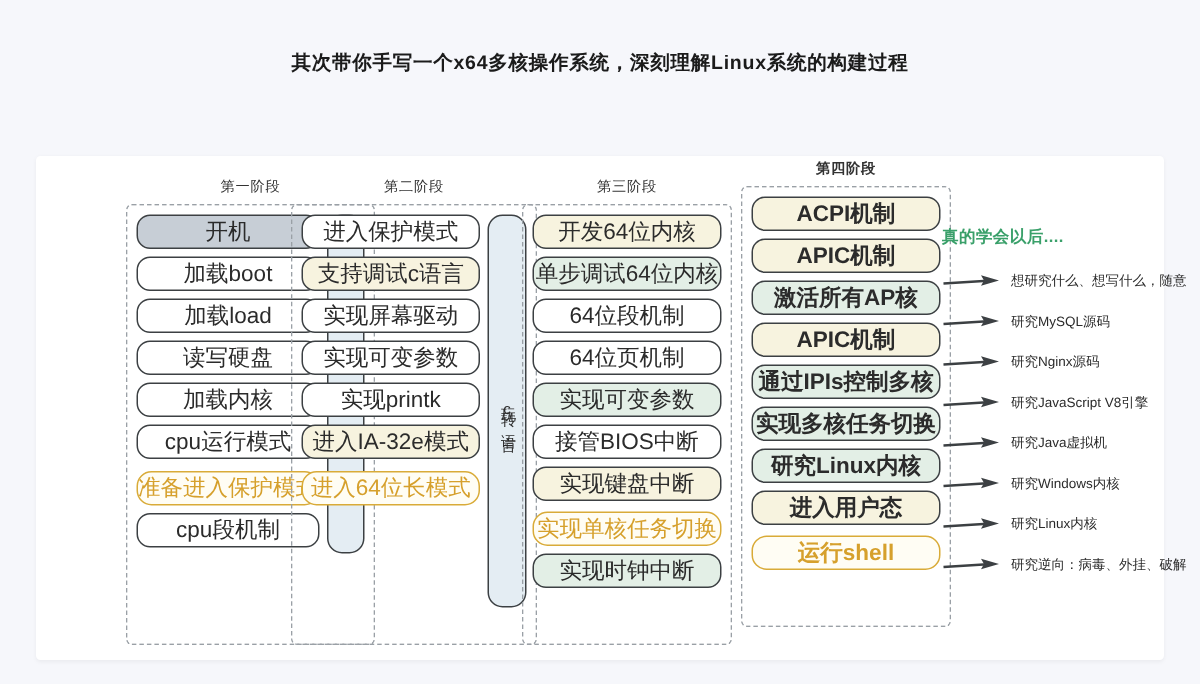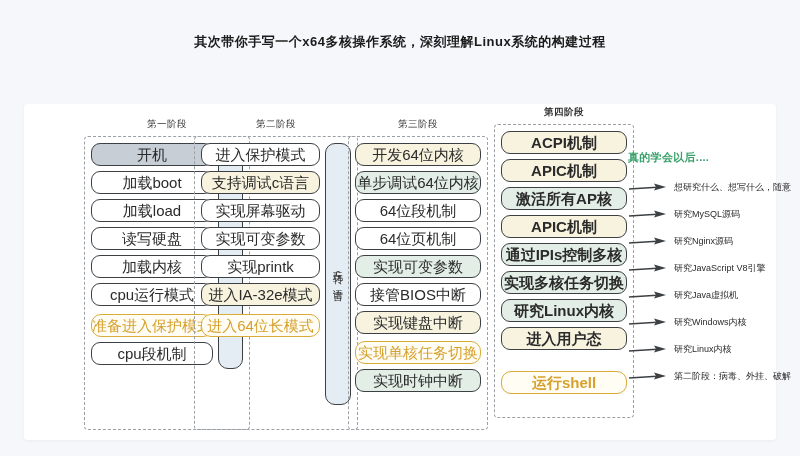--- a/index.html
+++ b/index.html
@@ -144,21 +144,21 @@
       <div class="dashbox" style="height:294px;">
         <div class="chain">
           <div class="node yellow">ACPI机制</div>
           <div class="node yellow">APIC机制</div>
           <div class="node green">激活所有AP核</div>
           <div class="node yellow">APIC机制</div>
           <div class="node green">通过IPIs控制多核</div>
           <div class="node green">实现多核任务切换</div>
           <div class="node green">研究Linux内核</div>
           <div class="node yellow">进入用户态</div>
-          <div class="node gold" style="margin-top:16px;">运行shell</div>
+          <div class="node gold" style="margin-top:2px;">运行shell</div>
         </div>
       </div>
     </div>
 
     <div class="results">
       <div class="results-title">真的学会以后....</div>
 
       <div class="res-row">
         <span class="arrow">
             <svg width="40" height="10" viewBox="0 0 40 10">
@@ -222,18 +222,18 @@
           </span>
         <span class="res-text">研究Linux内核</span>
       </div>
       <div class="res-row">
         <span class="arrow">
             <svg width="40" height="10" viewBox="0 0 40 10">
               <path d="M1 6 L33 4" stroke="#3c4043" stroke-width="1.6" fill="none"></path>
               <path d="M38 4 L26 0.5 L28 4 L26 7.5 Z" fill="#3c4043"></path>
             </svg>
           </span>
-        <span class="res-text">第二阶段：病毒、外挂、破解</span>
+        <span class="res-text">研究逆向：病毒、外挂、破解</span>
       </div>
     </div>
 
   </div>
 </div>
 
 </body></html>

